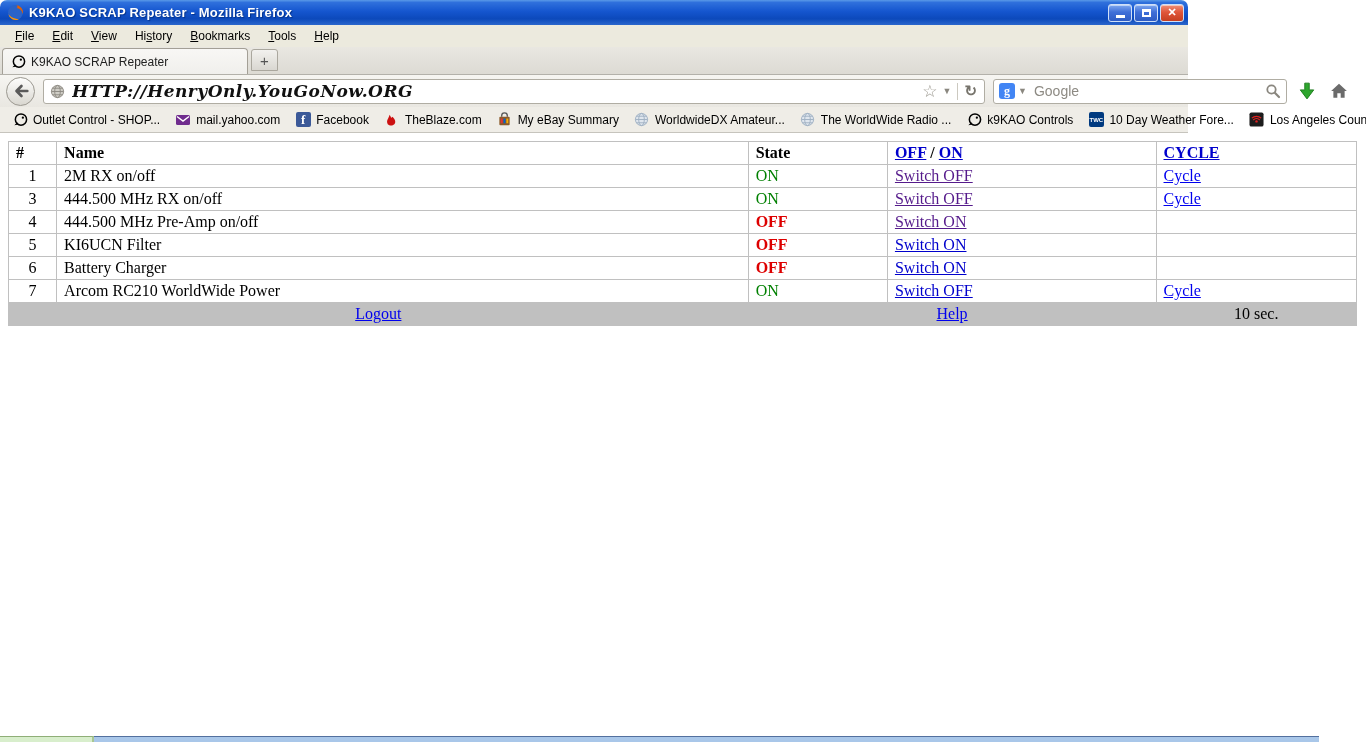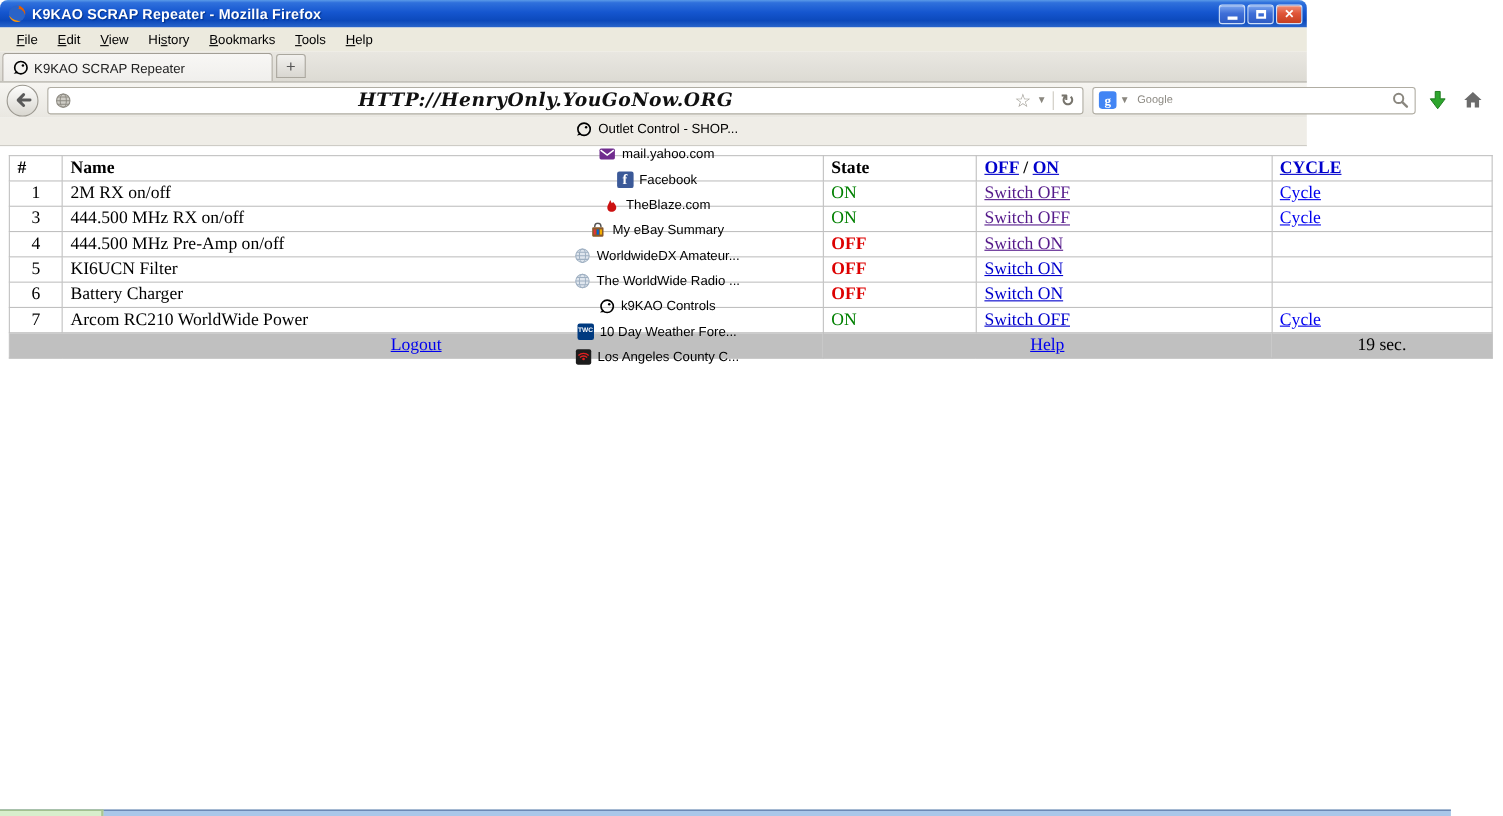--- a/index.html
+++ b/index.html
@@ -48,38 +48,38 @@
   .navbar { height:32px; background:linear-gradient(180deg,#f6f5f1,#e9e7e1);
     display:flex; align-items:center; padding:0 6px; gap:8px; }
   .backbtn { width:29px; height:29px; border-radius:50%; flex:none;
     background:linear-gradient(180deg,#fdfdfc,#d9d7d0); border:1px solid #9b9890;
     display:flex; align-items:center; justify-content:center; }
   .urlbar { height:25px; flex:none; width:942px; background:#fff;
     border:1px solid #b0ada3; border-radius:3px; display:flex; align-items:center;
     padding:0 4px 0 6px; }
   .globe-ic { width:15px; height:15px; flex:none; margin-right:7px; }
   .urltext { font-family:"DejaVu Serif", serif; font-style:italic; font-weight:bold;
-    font-size:17px; color:#111; letter-spacing:.5px; flex:1; white-space:nowrap; overflow:hidden;text-align:center; }
+    font-size:17px; color:#111; letter-spacing:.5px; flex:1; white-space:nowrap; overflow:hidden; }
   .star { font-size:17px; color:#9a978e; margin:0 2px; }
   .chev { font-size:9px; color:#8a877f; margin:0 3px; }
   .vsep { width:1px; height:17px; background:#ccc9c0; margin:0 3px; }
   .reload { font-size:15px; color:#77746c; margin:0 3px; font-weight:bold; }
   .searchbox { height:25px; width:294px; background:#fff; border:1px solid #b0ada3;
     border-radius:3px; display:flex; align-items:center; padding:0 5px; flex:none; }
   .gicon { width:16px; height:16px; border-radius:3px; background:#4285f4; color:#fff;
     font-family:"Liberation Serif",serif; font-weight:bold; font-size:12px;
     display:flex; align-items:center; justify-content:center; flex:none; }
-  .search-ph { color:#8d8a83; font-size:10px; flex:1; margin-left:4px; }
+  .search-ph { color:#8d8a83; font-size:14px; flex:1; margin-left:4px; }
   .mag { width:16px; height:16px; flex:none; }
   .dlbtn,.homebtn { width:24px; height:24px; display:flex; align-items:center;
     justify-content:center; flex:none; }
 
   
   .bookmarksbar { height:26px; background:#efede7; border-bottom:1px solid #c6c4bd;
-    display:flex; align-items:center; padding-left:6px; gap:3px;flex-direction:column; }
+    display:flex; align-items:center; padding-left:6px; gap:3px; }
   .bm { display:flex; align-items:center; gap:5px; padding:2px 6px; font-size:12px;
     color:#000; white-space:nowrap; }
   .bm-icon { width:16px; height:16px; display:flex; align-items:center;
     justify-content:center; flex:none; }
   .ic-box { width:15px; height:15px; border-radius:2px; color:#fff; display:flex;
     align-items:center; justify-content:center; font-weight:bold; }
 
   
   .content { background:#fff; height:547px; padding:8px; }
   table.ctl { border-collapse:collapse; width:1349px;
@@ -357,21 +357,21 @@
           </tr>
         </tbody>
       <tfoot>
         <tr class="frow">
           <td colspan="2">
             <a>Logout</a>
           </td>
           <td colspan="2">
             <a>Help</a>
           </td>
-          <td>19 sec.</td>
+          <td>10 sec.</td>
         </tr>
       </tfoot>
     </table>
   </div>
 
   <div class="taskbar-edge"></div>
   <div class="start-edge"></div>
 
 </div>
 

